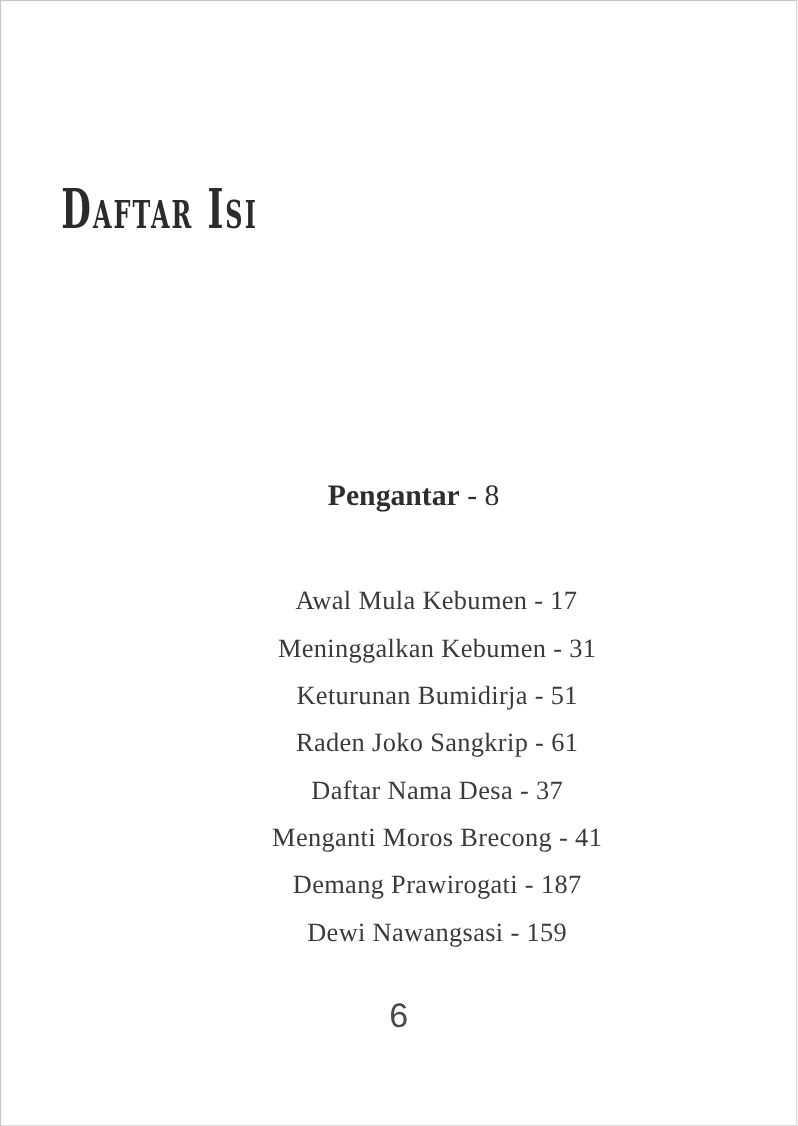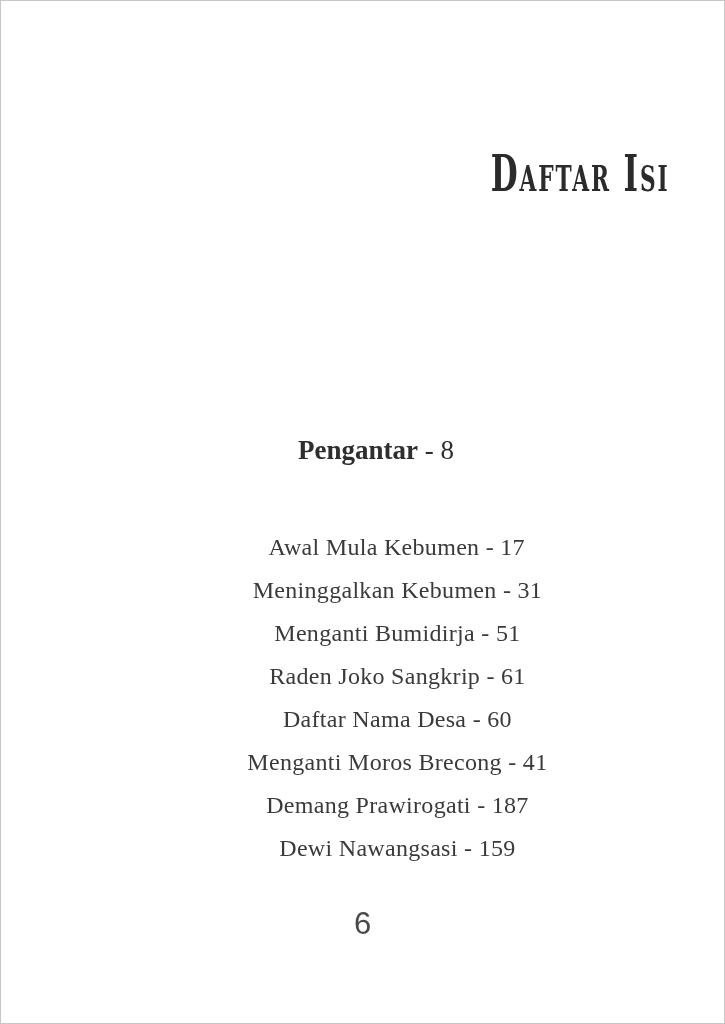--- a/index.html
+++ b/index.html
@@ -16,24 +16,24 @@
     height: 1024px;
     background: #ffffff;
     border: 1px solid #c6c6c6;
     overflow: hidden;
     font-family: "Liberation Serif", serif;
     color: #2e2e2e;
   }
 
   .page-title-wrap {
     position: absolute;
-    top: 148px;
+    top: 164px;
     left: 0;
     width: 100%;
-    text-align: right;
+    text-align: left;
   }
 
   .page-title {
     display: inline-block;
     font-family: "DejaVu Serif", serif;
     font-weight: bold;
     font-variant: small-caps;
     font-size: 50px;
     line-height: 1;
     letter-spacing: 3px;
@@ -100,27 +100,27 @@
   </div>
 
   <div class="toc-list">
       <div class="toc-entry">
       <span>Awal Mula Kebumen</span><span> - </span><span>17</span>
     </div>
       <div class="toc-entry">
       <span>Meninggalkan Kebumen</span><span> - </span><span>31</span>
     </div>
       <div class="toc-entry">
-      <span>Menganti Bumidirja</span><span> - </span><span>51</span>
+      <span>Keturunan Bumidirja</span><span> - </span><span>51</span>
     </div>
       <div class="toc-entry">
       <span>Raden Joko Sangkrip</span><span> - </span><span>61</span>
     </div>
       <div class="toc-entry">
-      <span>Daftar Nama Desa</span><span> - </span><span>60</span>
+      <span>Daftar Nama Desa</span><span> - </span><span>37</span>
     </div>
       <div class="toc-entry">
       <span>Menganti Moros Brecong</span><span> - </span><span>41</span>
     </div>
       <div class="toc-entry">
       <span>Demang Prawirogati</span><span> - </span><span>187</span>
     </div>
       <div class="toc-entry">
       <span>Dewi Nawangsasi</span><span> - </span><span>159</span>
     </div>

